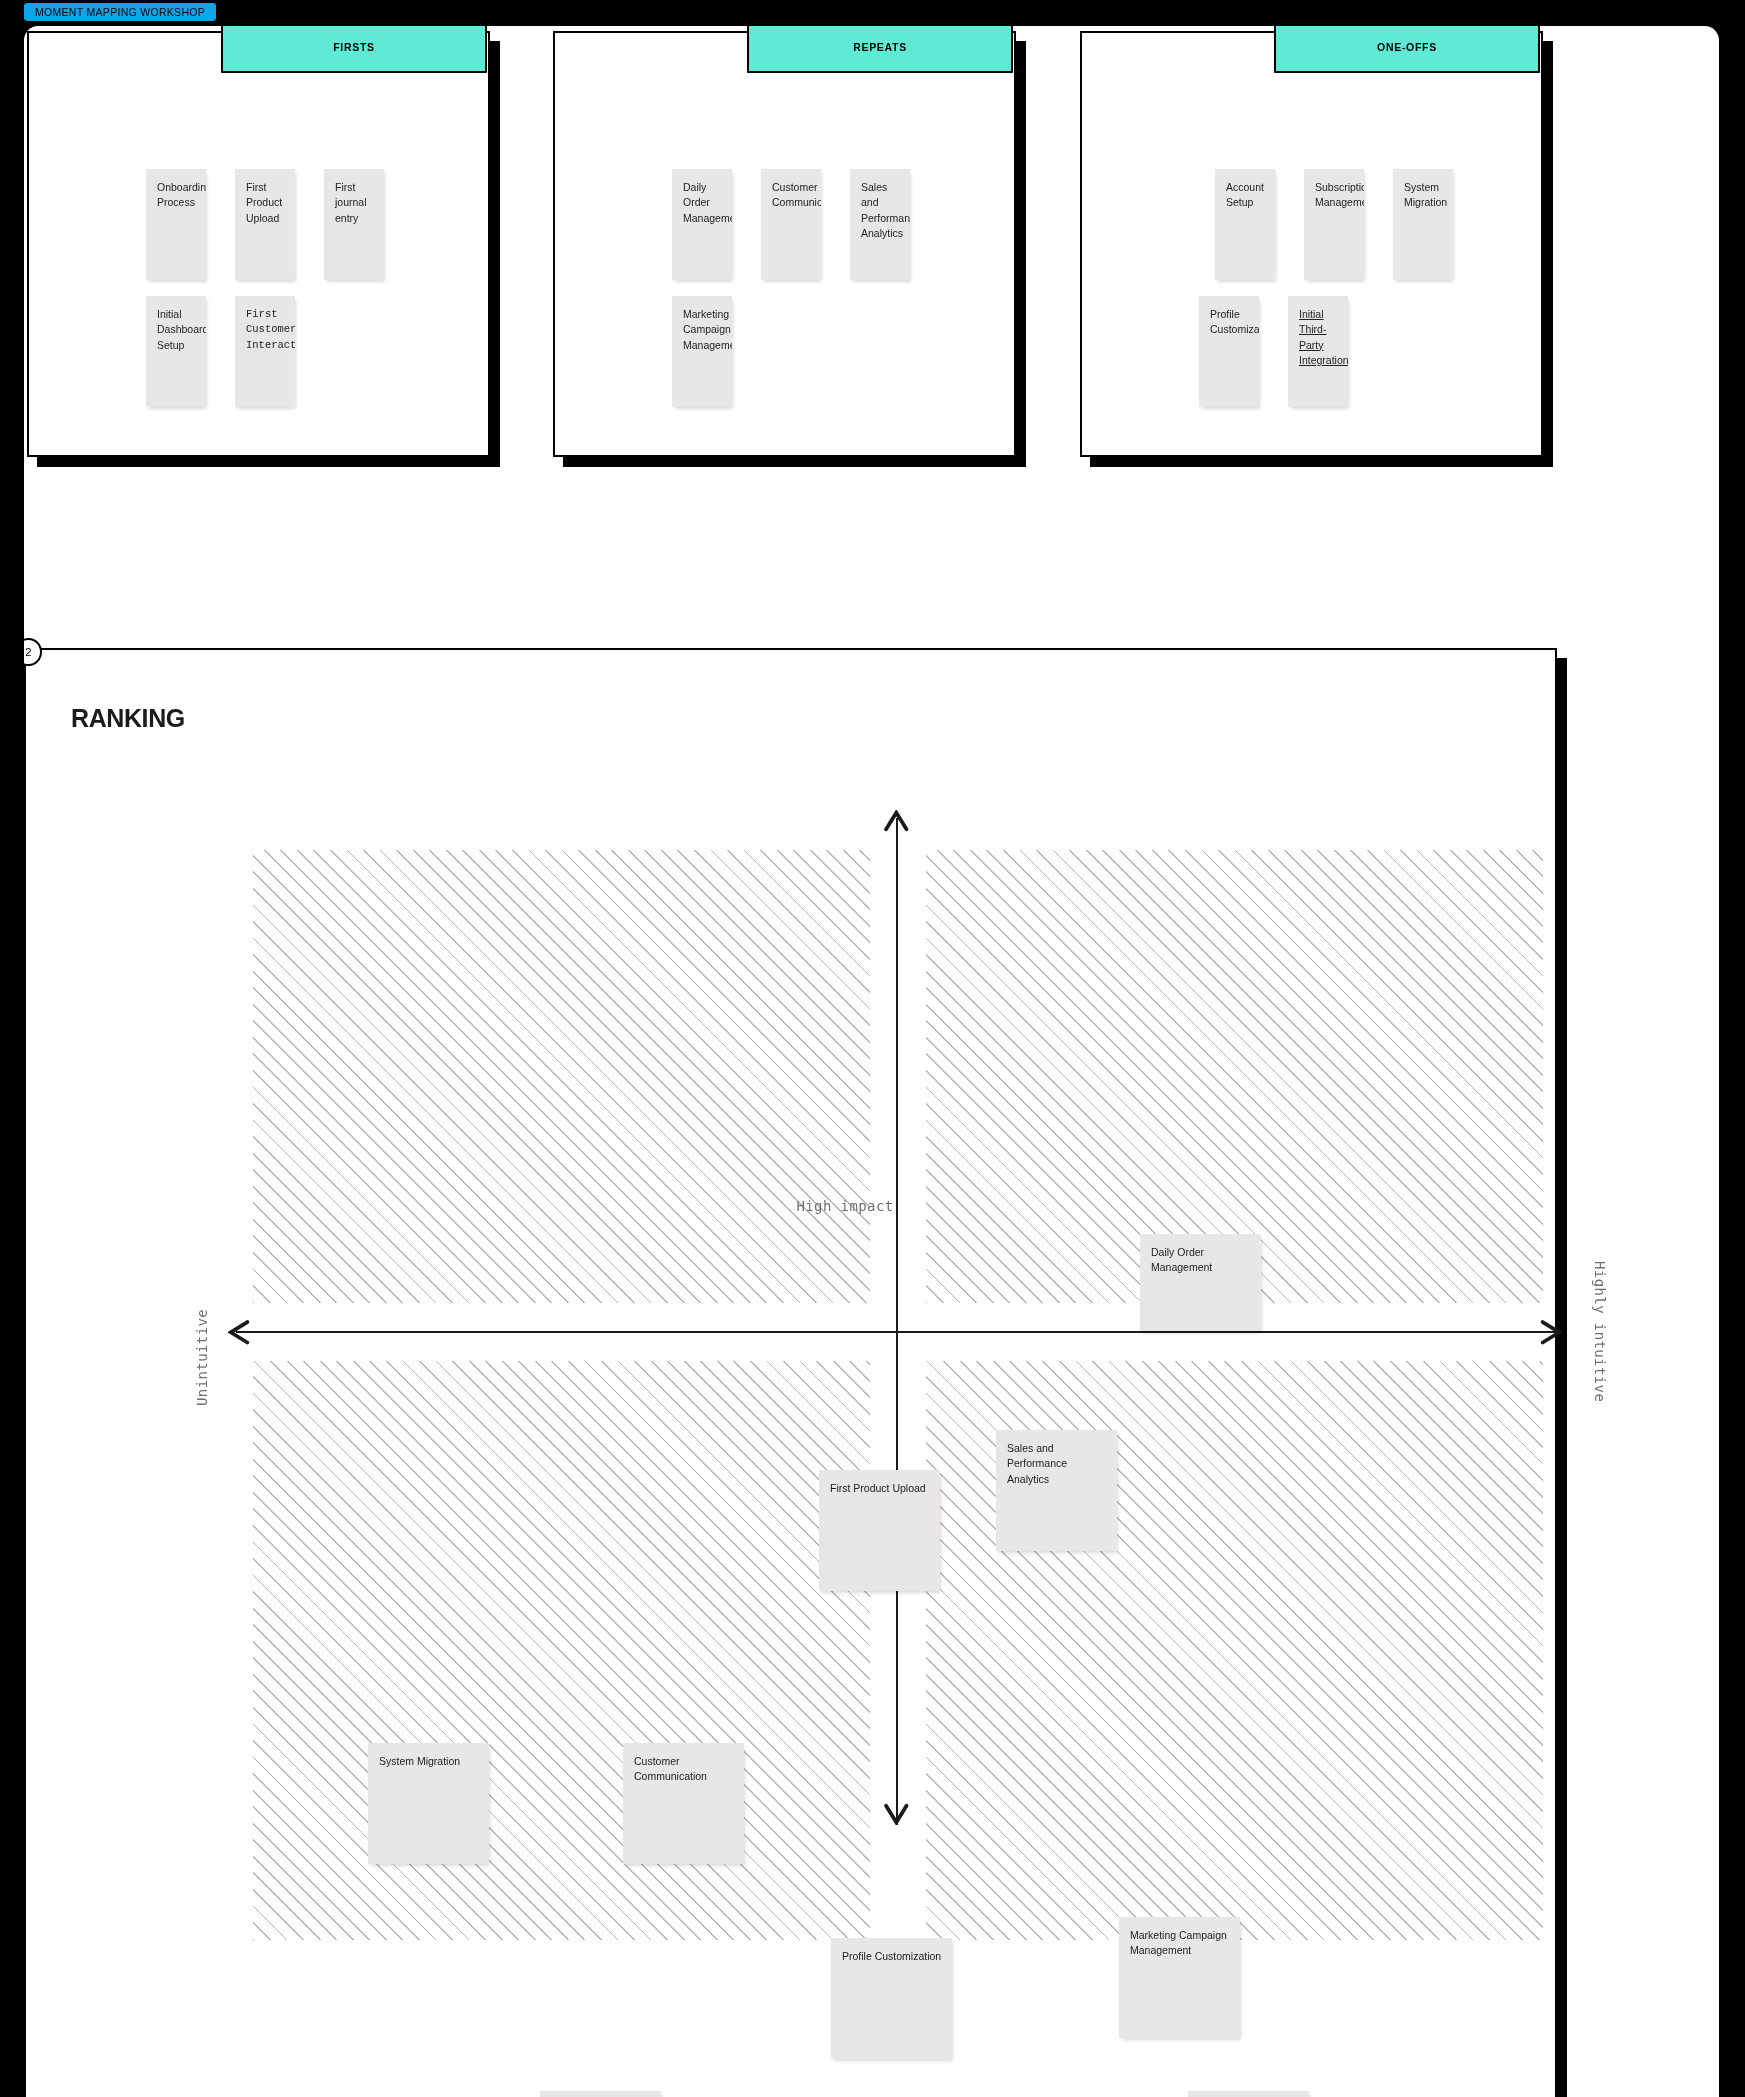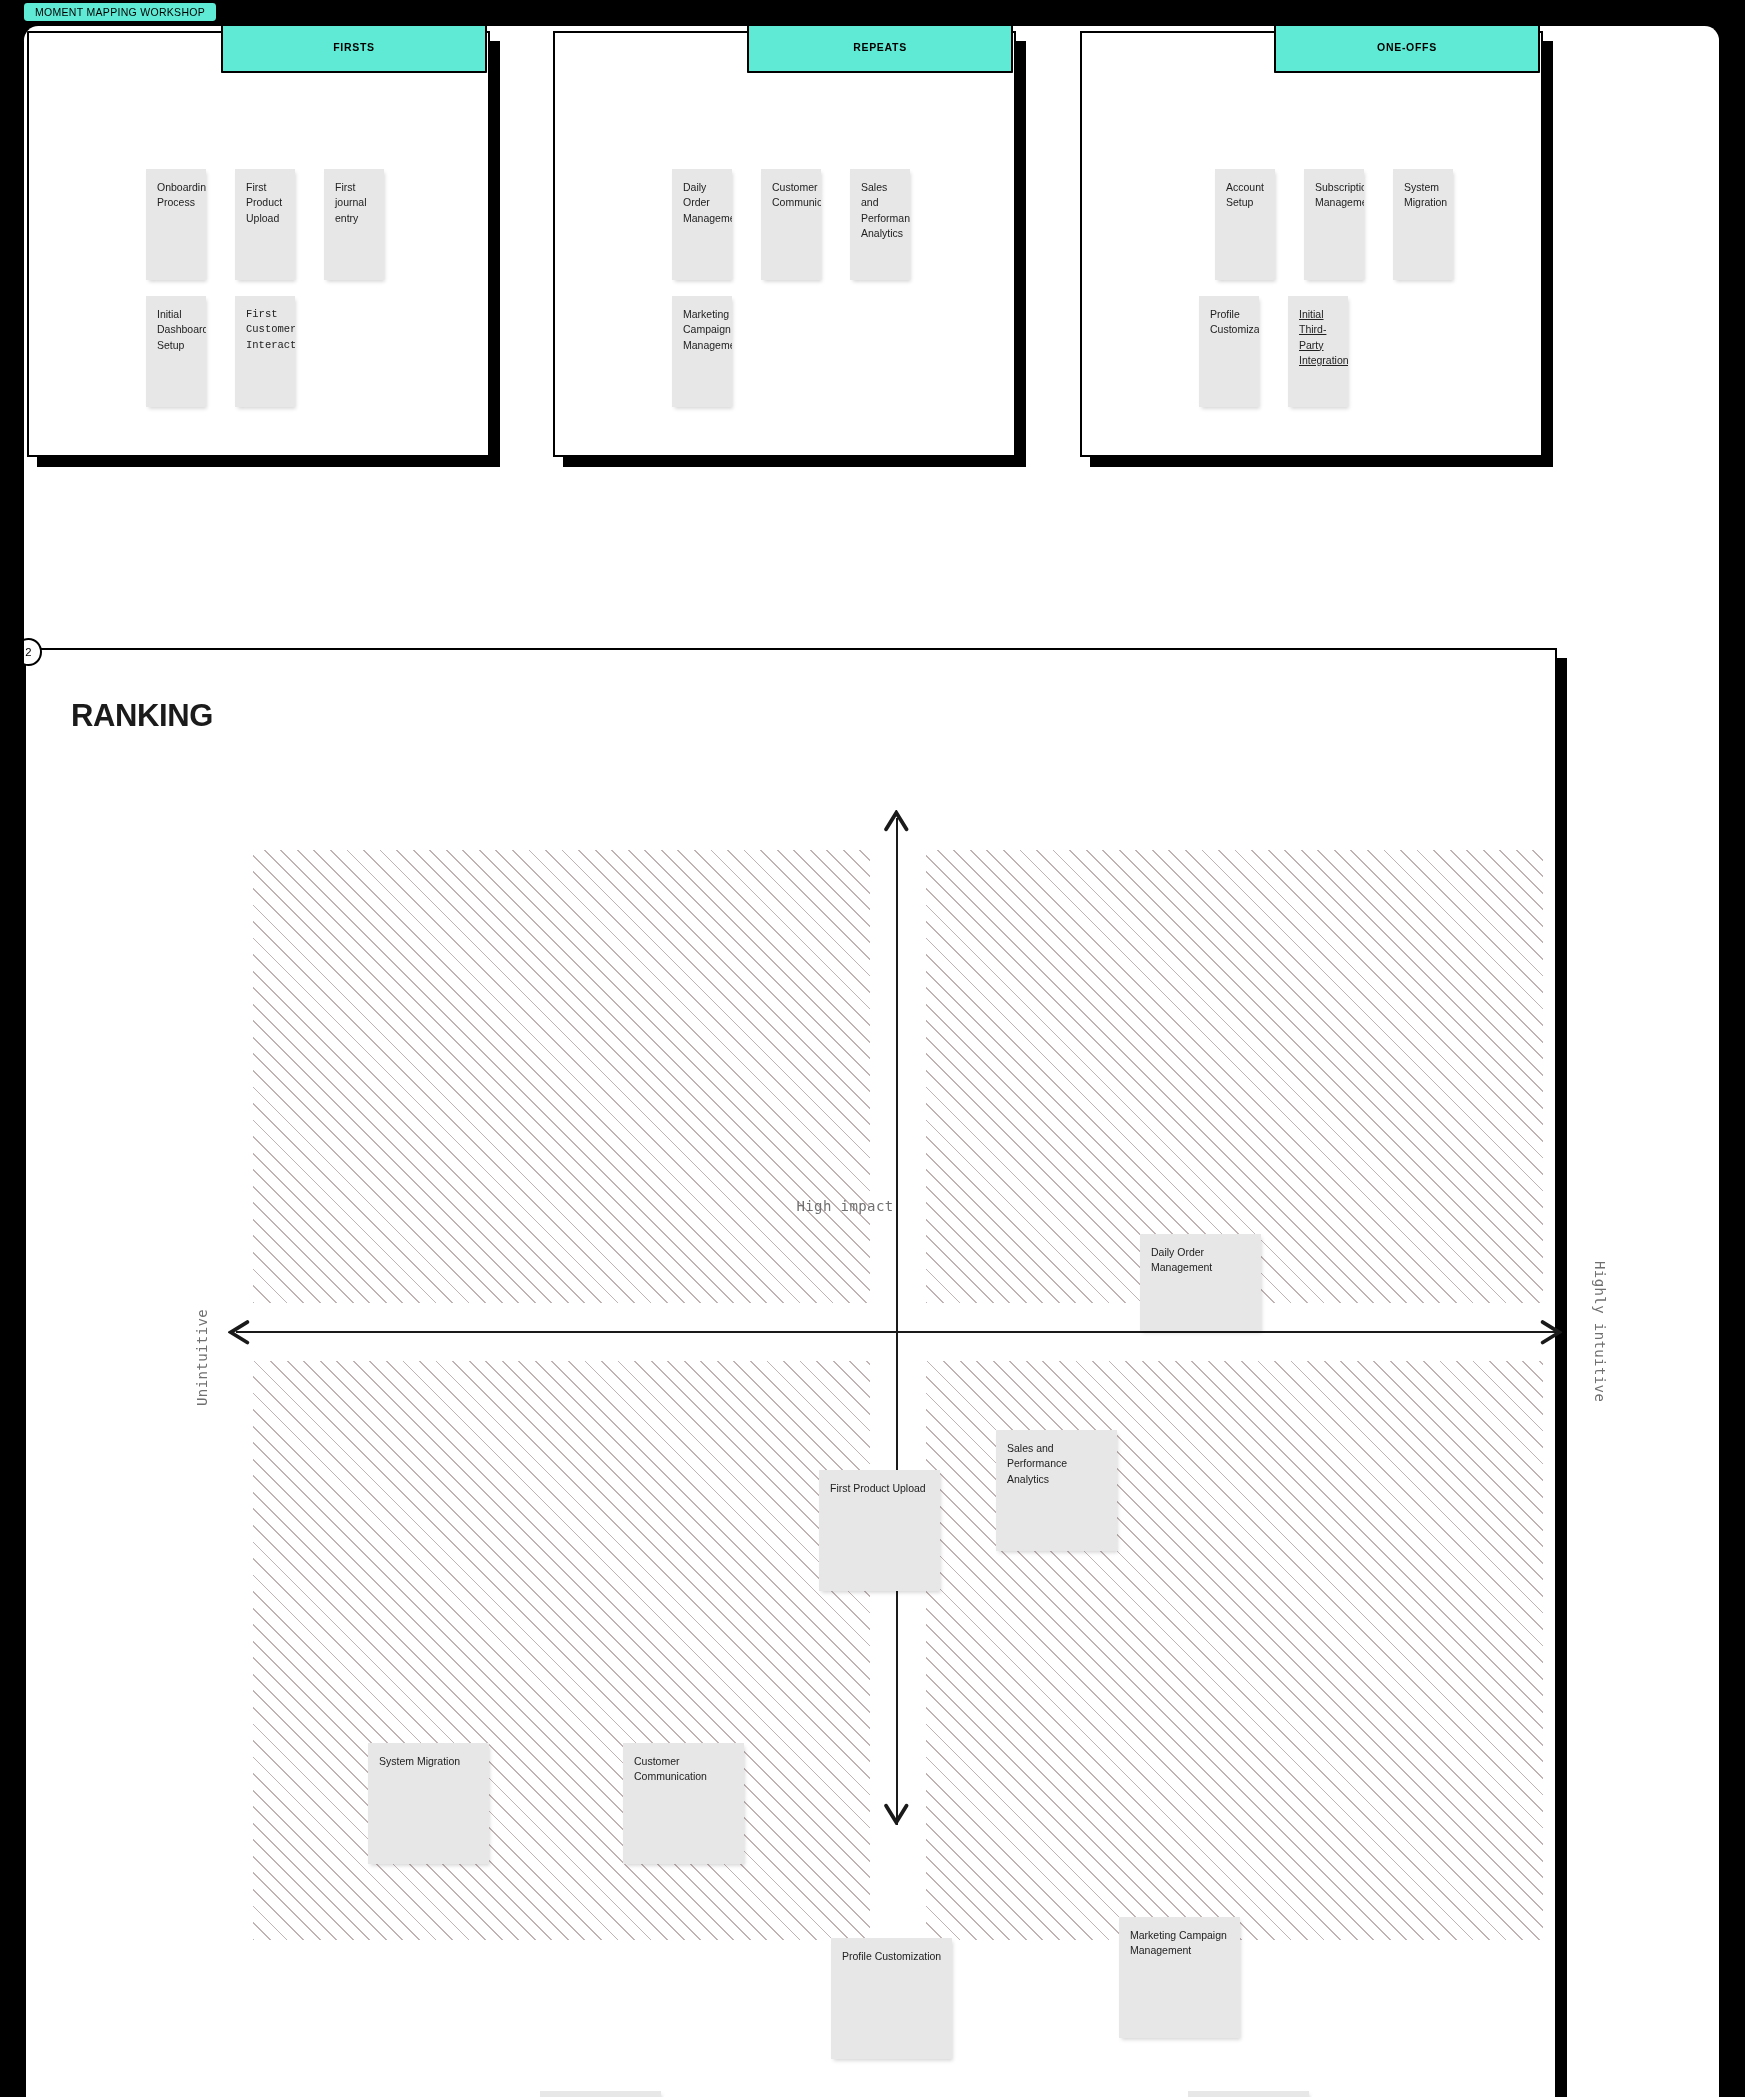--- a/index.html
+++ b/index.html
@@ -5,21 +5,21 @@
   html,body{margin:0;padding:0;background:#000;}
   body{
     width:1745px;height:2322px;position:relative;overflow:hidden;
     font-family:"Liberation Sans",sans-serif;
     -webkit-font-smoothing:antialiased;
   }
 
   
   #app-title-tab{
     position:absolute;left:24px;top:3.4px;height:17.6px;
-    background:#5eead4;border-radius:3.4px;
+    background:#0ea5e9;border-radius:3.4px;
     display:flex;align-items:center;padding:0 11px;
     font-size:10.5px;font-weight:400;letter-spacing:0.3px;color:#000;
     white-space:nowrap;z-index:30;
   }
   #canvas{
     position:absolute;left:24px;top:26px;
     width:1695px;height:2269px;
     background:#fff;border-radius:14.3px;overflow:hidden;
   }
 
@@ -52,22 +52,22 @@
     background:#fff;border:2.1px solid #000;
     box-shadow:10px 10px 0 0 #000;box-sizing:border-box;
   }
   #step-badge{
     position:absolute;left:-11px;top:-11.7px;width:22.7px;height:24px;
     border:2.1px solid #000;border-radius:50%;background:#fff;
     display:flex;align-items:center;justify-content:center;
     font-size:11.3px;font-weight:400;color:#000;z-index:6;
   }
   #ranking-title{
-    position:absolute;left:45px;top:48px;
-    font-size:31px;font-weight:700;letter-spacing:-0.4px;color:#1b1b1b;
+    position:absolute;left:45px;top:54px;
+    font-size:25px;font-weight:700;letter-spacing:-0.4px;color:#1b1b1b;
     white-space:nowrap;
   }
 
   
   .quad{
     position:absolute;
     background-image:repeating-linear-gradient(45deg,
       rgba(183,166,166,.85) 0px, rgba(183,166,166,.85) 1.3px,
       rgba(255,255,255,0) 1.3px, rgba(255,255,255,0) 11.7px);
   }

